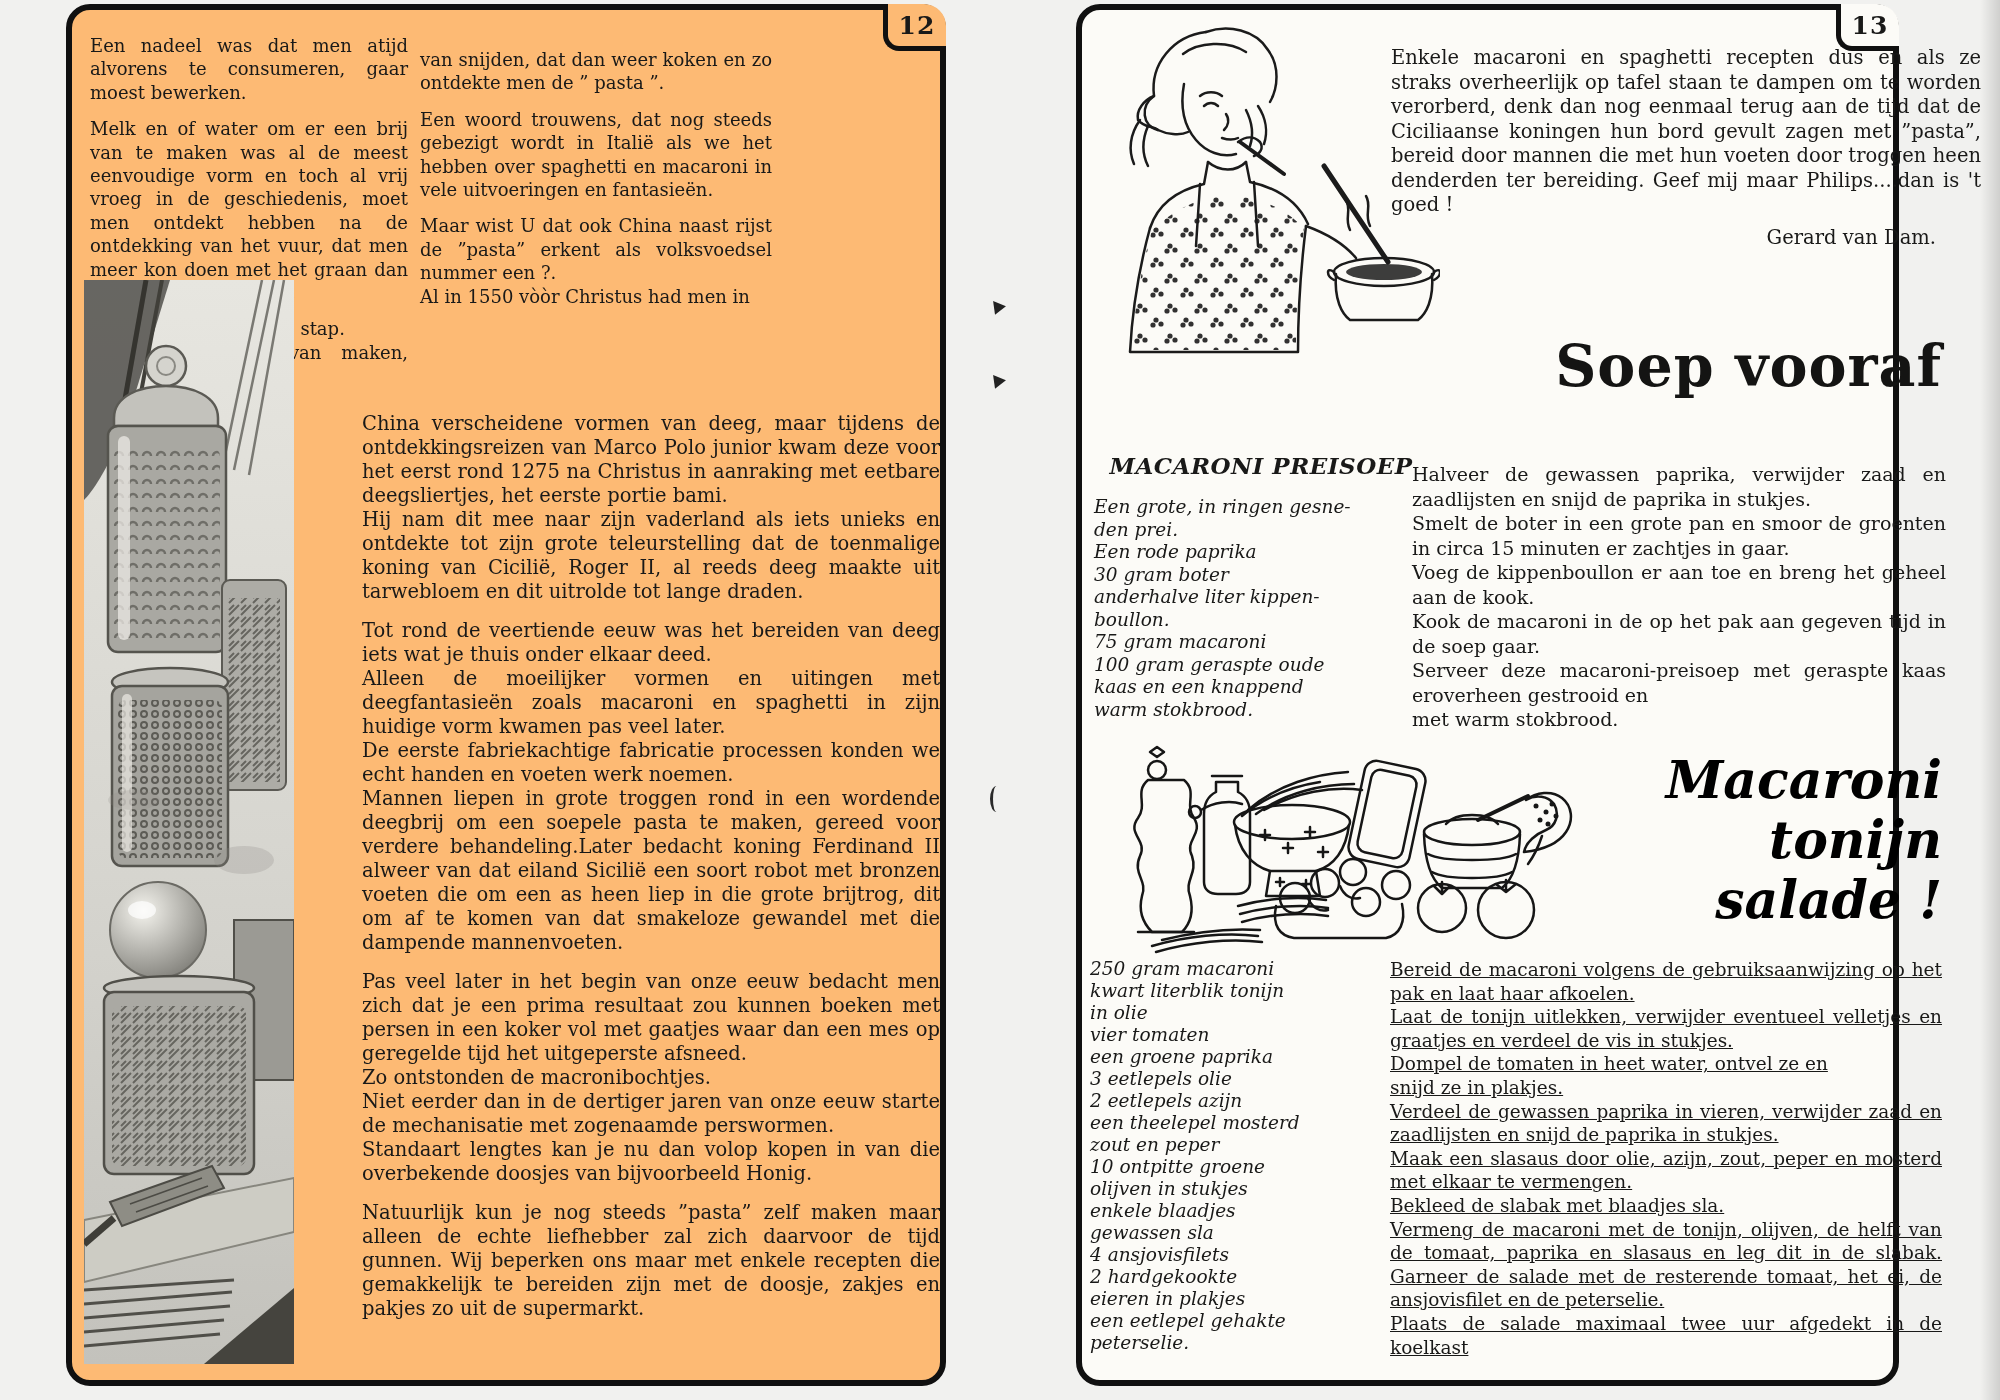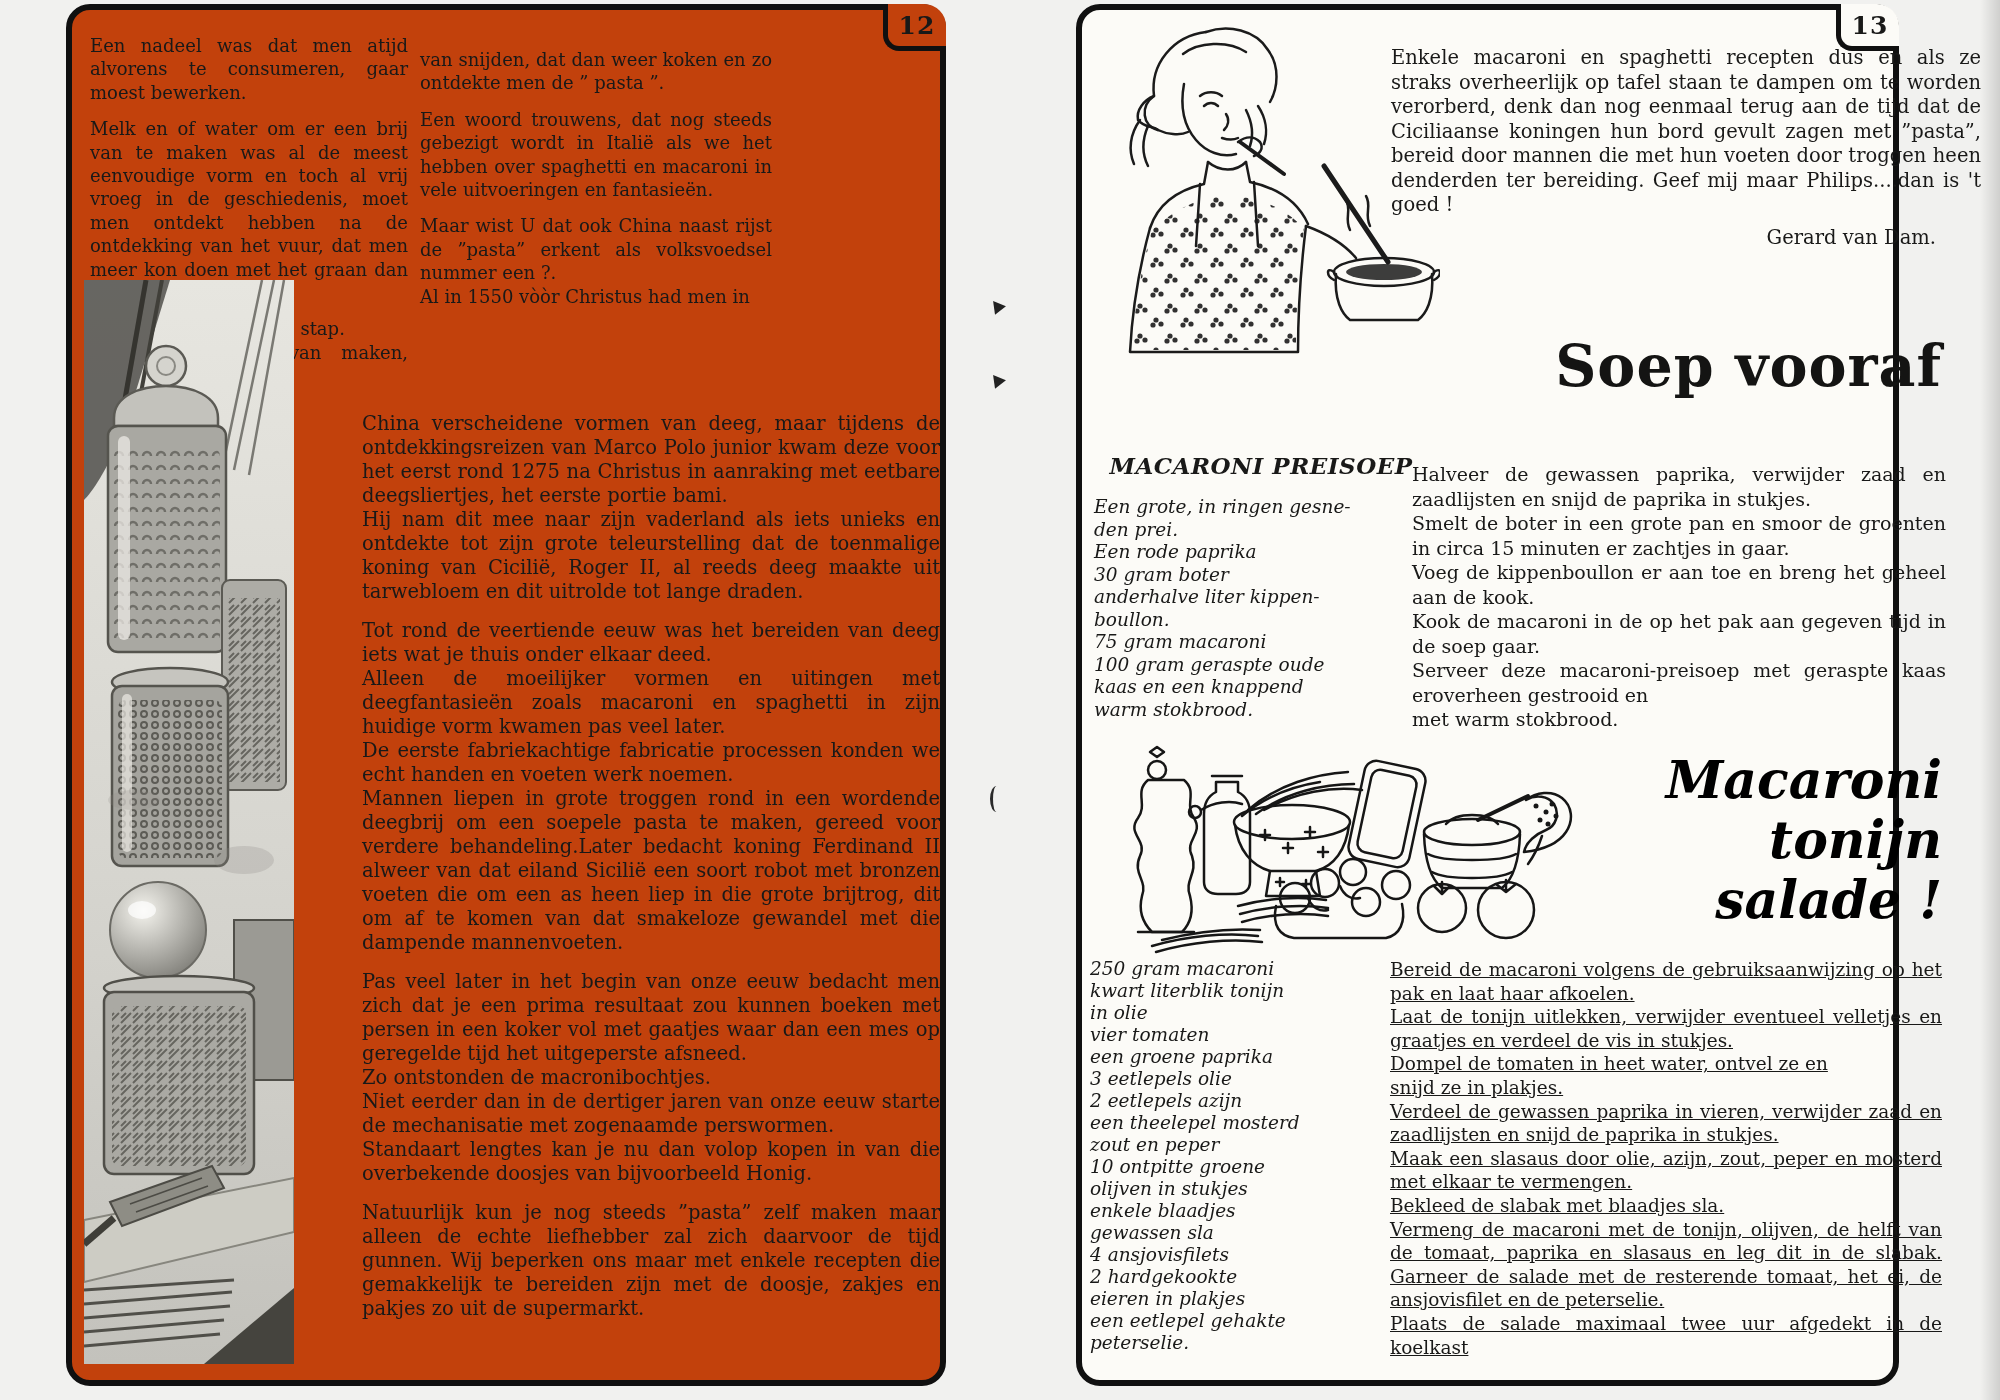--- a/index.html
+++ b/index.html
@@ -1,18 +1,18 @@
 <!DOCTYPE html>
 <html><head>
 <meta charset="utf-8">
 <style>
   html,body{margin:0;padding:0;background:#ececeb;}
   .canvas{position:relative;width:2000px;height:1400px;background:#f1f1ef;overflow:hidden;
           font-family:"DejaVu Serif","Liberation Serif",serif;color:#191918;}
-  .page{position:absolute;box-sizing:border-box;background:#c2410c;border:6px solid #101010;border-radius:24px;}
+  .page{position:absolute;box-sizing:border-box;background:#fdba74;border:6px solid #101010;border-radius:24px;}
   .page-left{left:66px;top:4px;width:880px;height:1382px;}
   .page-right{left:1076px;top:4px;width:823px;height:1382px;background:#fcfbf7;}
   .page>*{position:absolute;}
   .pagetab{top:-6px;right:-6px;width:58px;height:42px;background:inherit;
            border-left:5px solid #101010;border-bottom:5px solid #101010;
            border-bottom-left-radius:16px;border-top-right-radius:22px;
            display:flex;align-items:center;justify-content:center;
            font-weight:bold;font-size:25px;letter-spacing:1px;}
   .jtext{text-align:justify;white-space:pre-line;}
   .col{font-size:18px;line-height:23.4px;}

